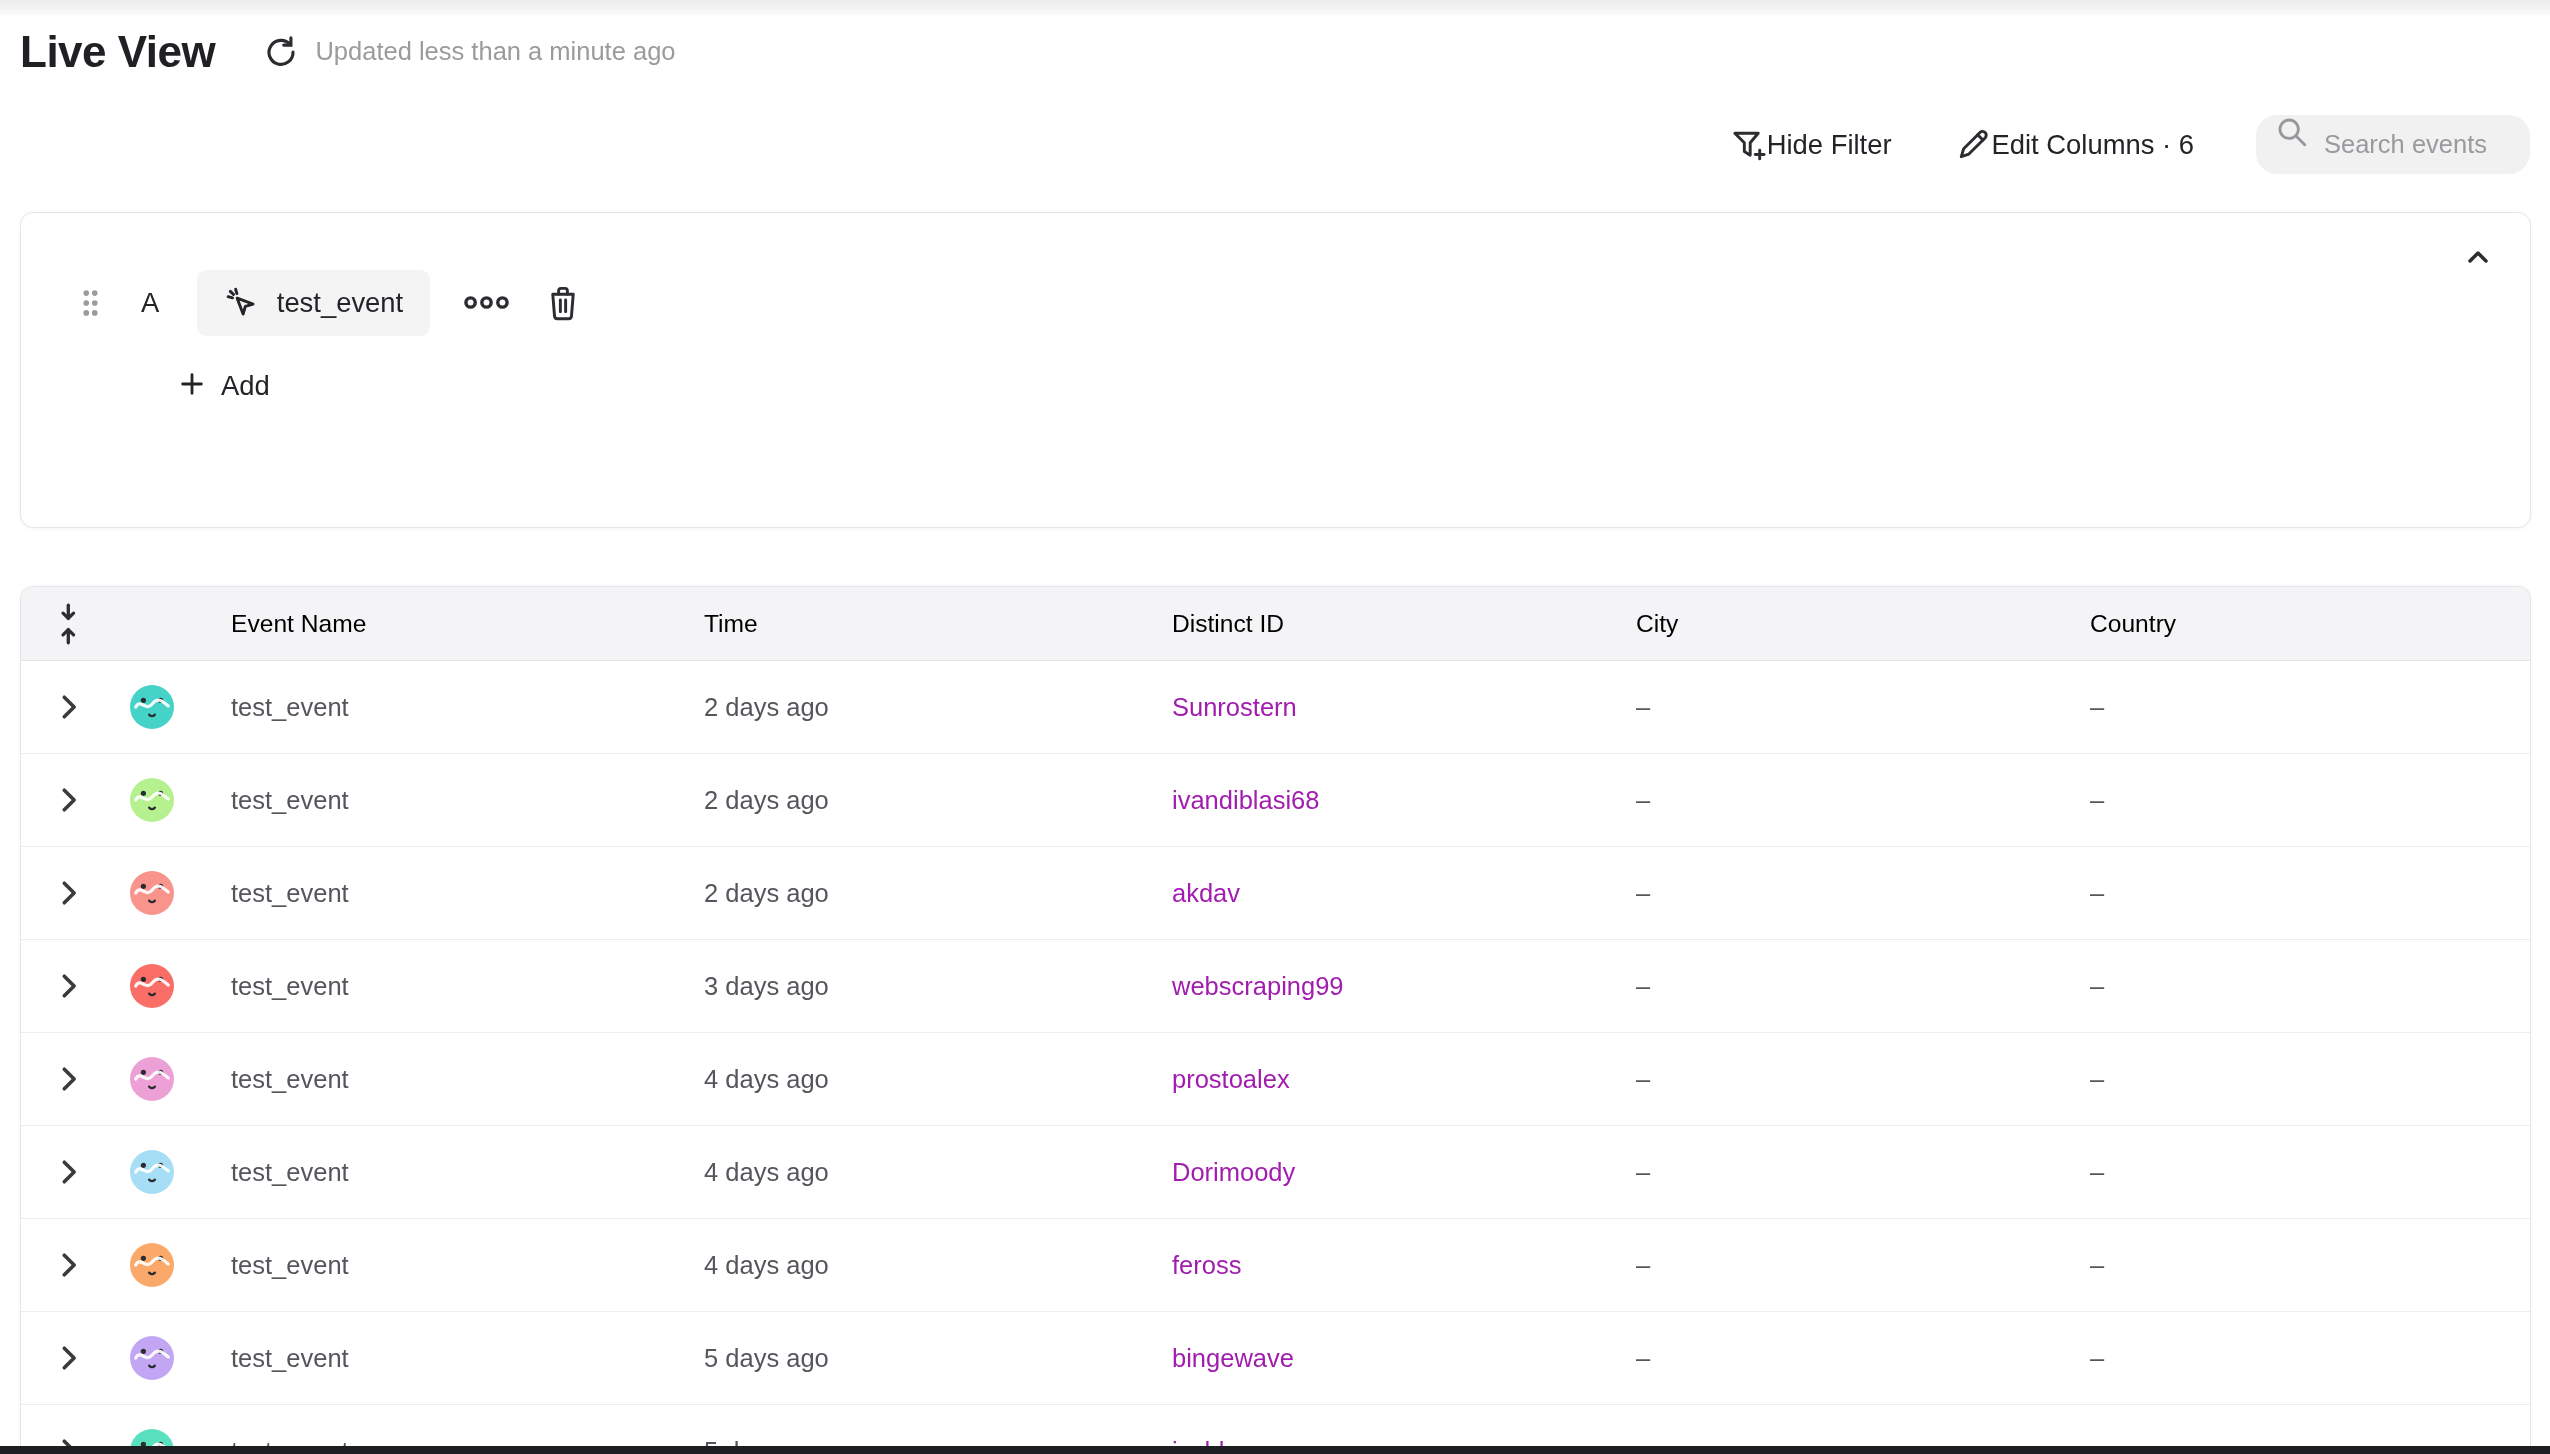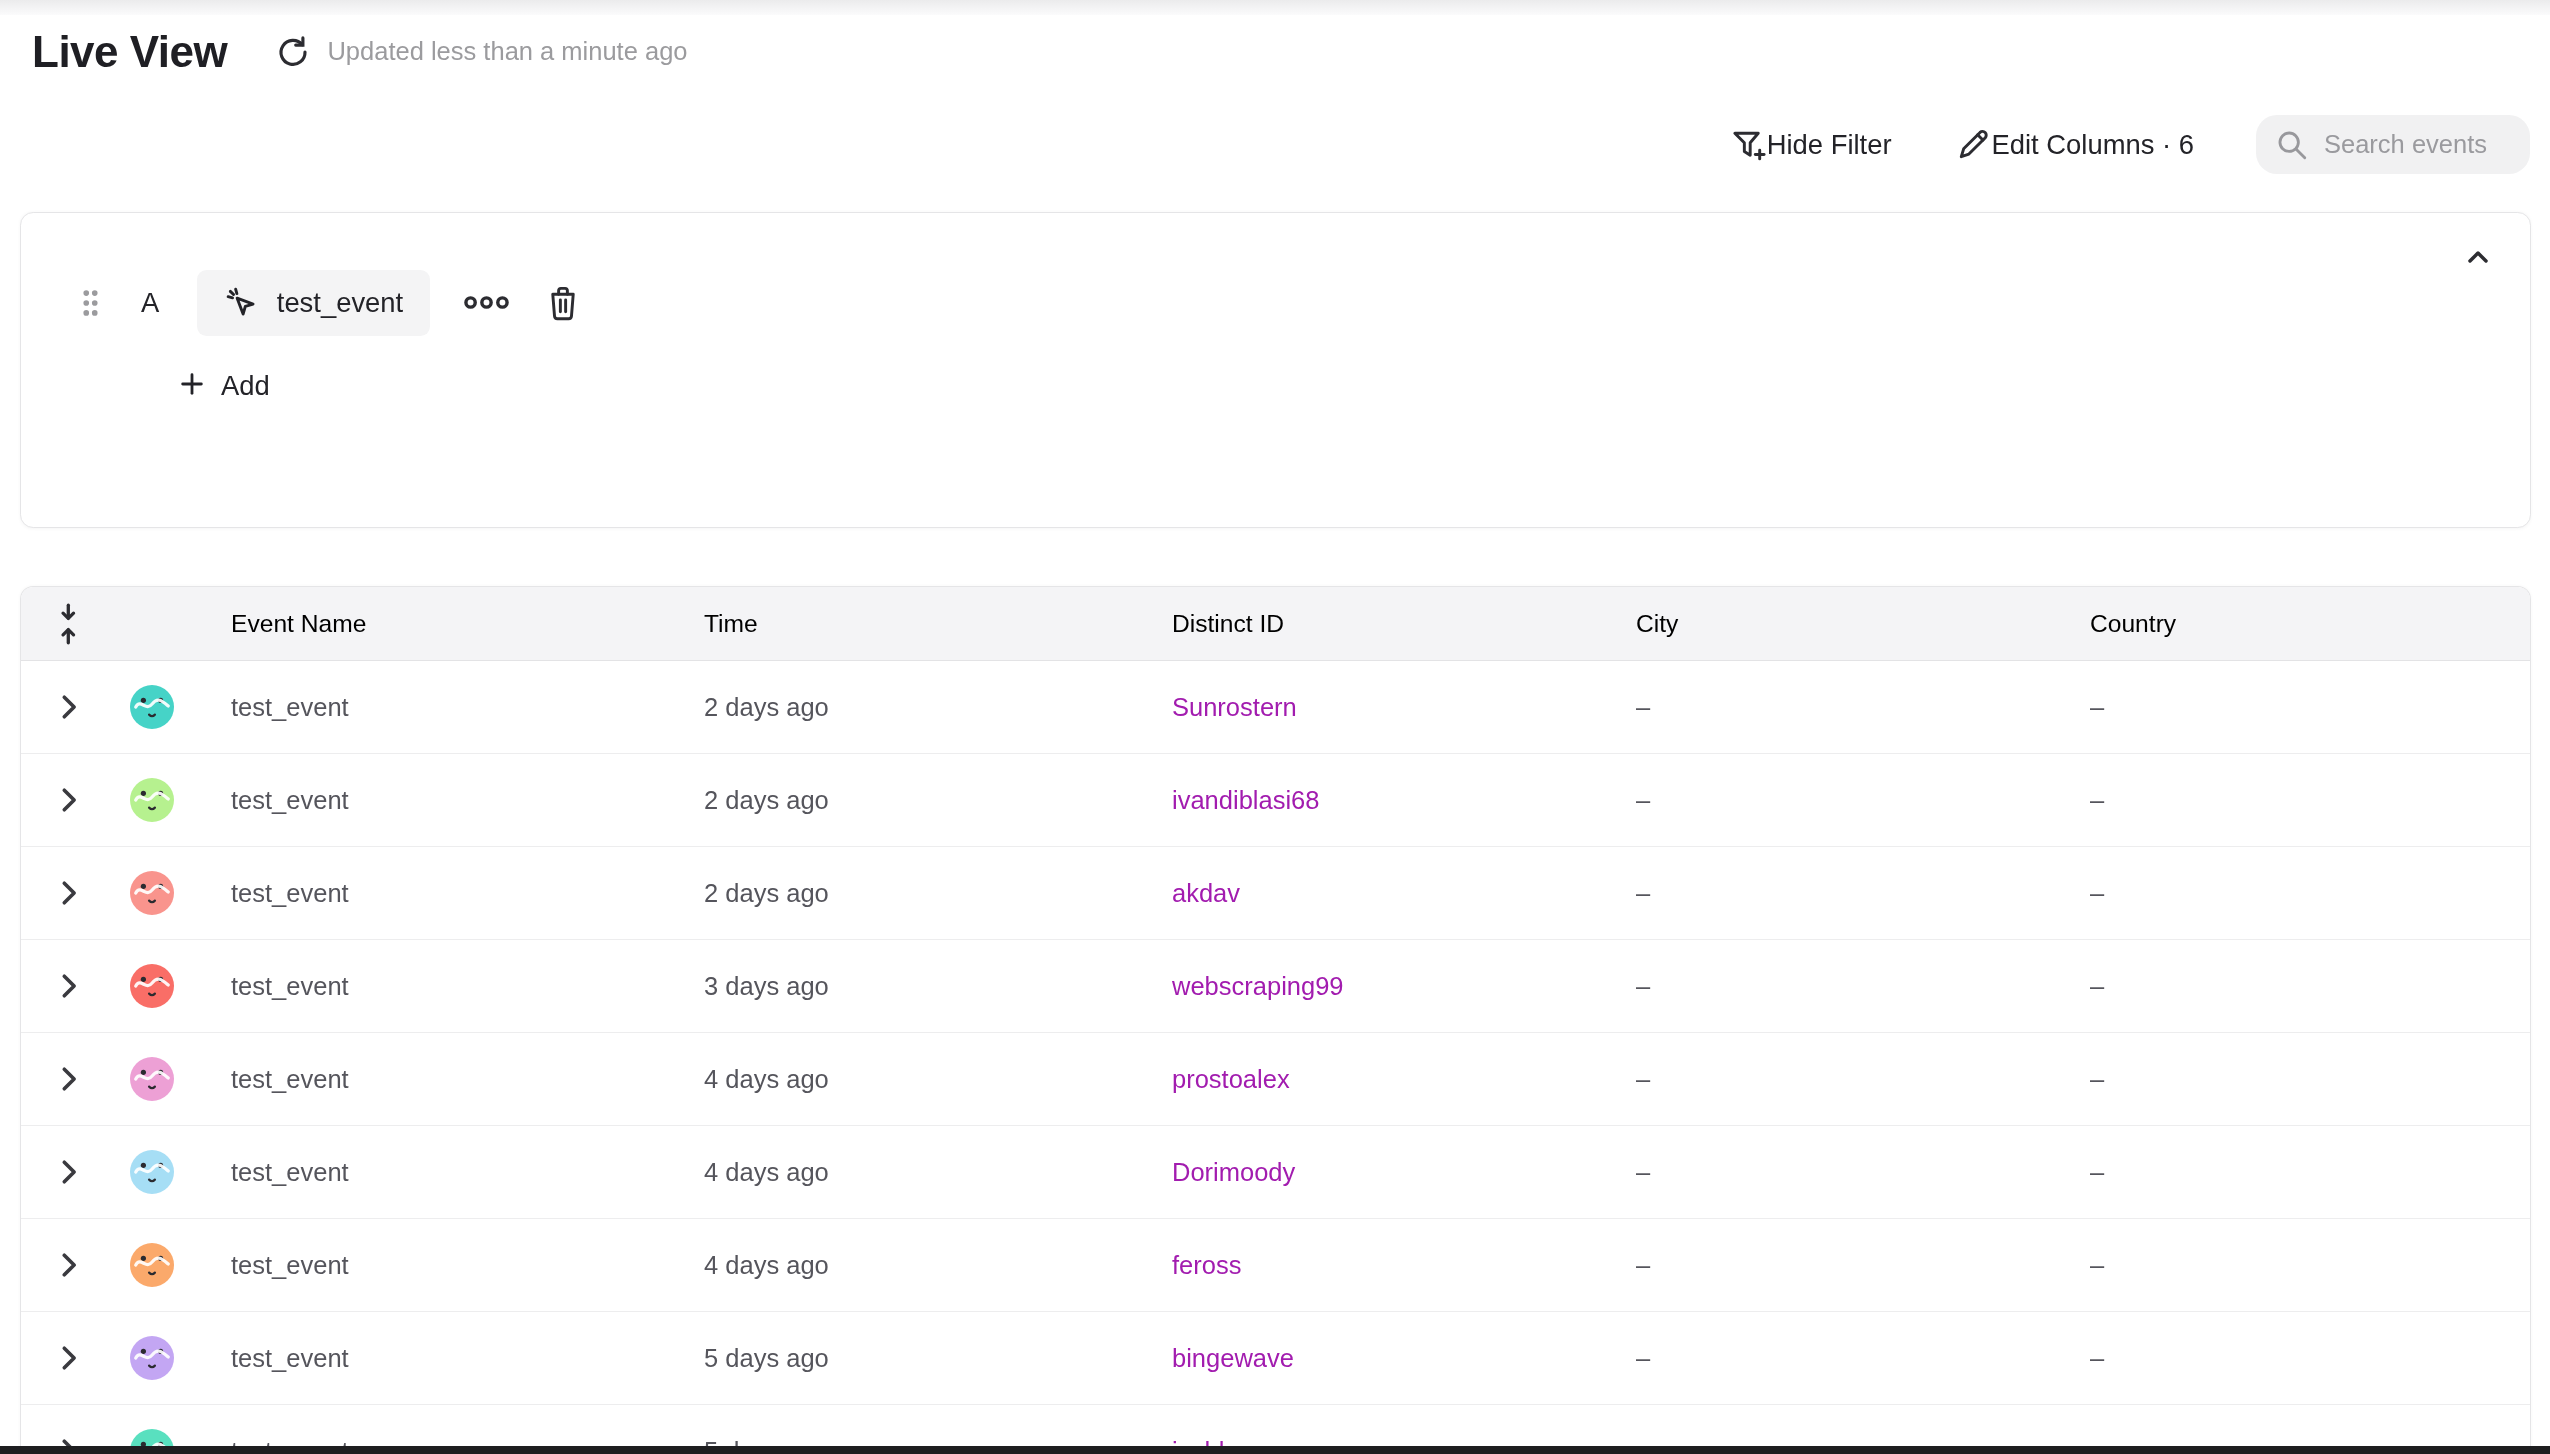--- a/index.html
+++ b/index.html
@@ -5,32 +5,32 @@
   * { margin:0; padding:0; box-sizing:border-box; }
   html,body { width:2550px; height:1455px; }
   body {
     position:relative; overflow:hidden; background:#ffffff;
     font-family:"Liberation Sans", sans-serif; color:#26262b;
   }
   .top-fade { position:absolute; top:0; left:0; right:0; height:15px;
     background:linear-gradient(#ebebec,#fbfbfc); }
 
   
-  .page-header { position:absolute; top:26.5px; left:20px; display:flex; align-items:center;margin-left:12px; }
+  .page-header { position:absolute; top:26.5px; left:20px; display:flex; align-items:center; }
   .page-title { font-size:44px; font-weight:700; color:#1f1f24; letter-spacing:-0.5px; }
   .refresh-btn { margin-left:45px; width:42px; height:42px; display:flex; align-items:center;
     justify-content:center; background:none; border:none; cursor:pointer; }
   .updated-text { margin-left:13.2px; font-size:25.5px; color:#9b9b9e; }
 
   
   .toolbar { position:absolute; top:115px; right:20px; display:flex; align-items:center; gap:62px; }
   .tool-btn { display:flex; align-items:center; background:none; border:none;
     font-family:inherit; font-size:27.4px; color:#232328; font-weight:500; cursor:pointer; }
   .search-box { width:274px; height:59px; background:#f1f1f2; border-radius:21px;
-    display:flex; align-items:center; gap:15px; padding:0 19px; }
+    display:flex; gap:15px; padding:0 19px; }
   .search-box input { flex:1; min-width:0; border:none; background:transparent; outline:none;
     font-family:inherit; font-size:25.5px; color:#4a4a50; }
   .search-box input::placeholder { color:#9a9a9e; }
 
   
   .card { position:absolute; left:20px; width:2511px; background:#fff;
     border:1.4px solid #e5e5e7; border-radius:13.2px; box-shadow:0 0.9px 3.8px rgba(0,0,0,.04); }
   .query-card { top:212px; height:316px; }
   .label-small { font-size:20px; font-weight:700; letter-spacing:2.5px; color:#8f8f94; }
   .select-section { padding:30px 36px 0 36px; position:relative; }

